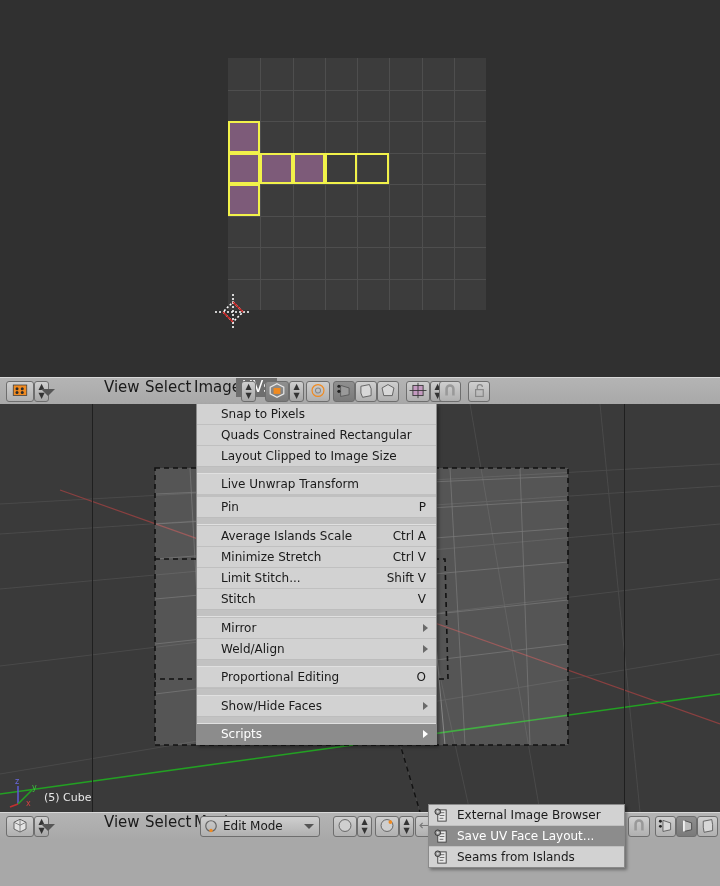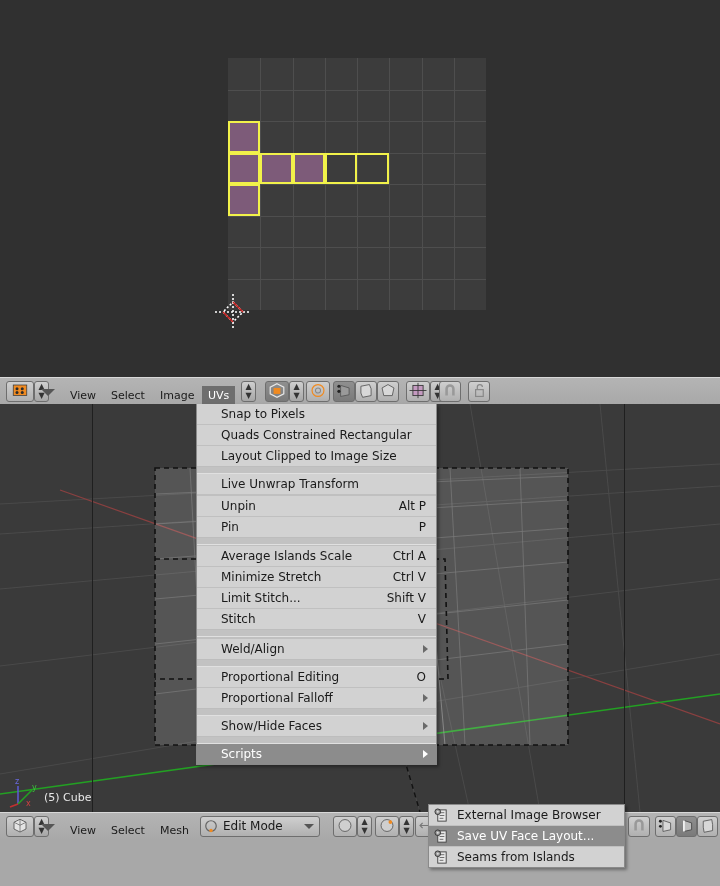--- a/index.html
+++ b/index.html
@@ -16,22 +16,22 @@
 
   .uv-face{position:absolute;background:#7d5b79;border:2px solid #f2f24a;box-sizing:border-box;}
   .uv-face.unsel{background:transparent;}
 
   #uv-cursor{position:absolute;left:215px;top:294px;width:36px;height:36px;}
 
   
   #uv-header{position:absolute;left:0;top:377px;width:720px;height:27px;
              background:linear-gradient(#b4b4b4,#a8a8a8);border-top:1px solid #d8d8d8;
              border-bottom:1px solid #787878;}
-  .hdr-menu{position:absolute;top:8px;height:19px;line-height:19px;color:#1a1a1a;
-            font-size:11px;padding:0 6px;}
+  .hdr-menu{position:absolute;top:0;height:19px;line-height:19px;color:#1a1a1a;
+            font-size:15px;padding:0 6px;margin-left:34px;}
   .hdr-menu.active{background:#6e6e6e;color:#fff;border-radius:0;}
 
   .btn{position:absolute;top:3px;height:21px;box-sizing:border-box;
        background:linear-gradient(#cfcfcf,#b0b0b0);border:1px solid #6e6e6e;border-radius:3px;}
   .btn.dark{background:linear-gradient(#8f8f8f,#7a7a7a);}
   .spin{position:absolute;top:3px;width:15px;height:21px;box-sizing:border-box;
         background:linear-gradient(#cfcfcf,#a6a6a6);border:1px solid #6e6e6e;border-radius:3px;
         color:#333;font-size:8px;text-align:center;line-height:9px;}
   .arrow-dn{position:absolute;width:0;height:0;border-left:7px solid transparent;
             border-right:7px solid transparent;border-top:7px solid #565656;}
@@ -310,40 +310,39 @@
 <div id="uvs-menu">
     <div class="mi"><span>Snap to Pixels</span></div>
     <div class="mline"></div>
     <div class="mi"><span>Quads Constrained Rectangular</span></div>
     <div class="mline"></div>
     <div class="mi"><span>Layout Clipped to Image Size</span></div>
     <div class="msep"></div>
     <div class="mi"><span>Live Unwrap Transform</span></div>
     <div class="mline"></div>
     <div class="mline"></div>
-    <div class="mi"><span>Unpin</span><span class="key">Alt P</span></div>
     <div class="mline"></div>
     <div class="mi"><span>Pin</span><span class="key">P</span></div>
     <div class="msep"></div>
     <div class="mline"></div>
     <div class="mi"><span>Average Islands Scale</span><span class="key">Ctrl A</span></div>
     <div class="mline"></div>
     <div class="mi"><span>Minimize Stretch</span><span class="key">Ctrl V</span></div>
     <div class="mline"></div>
     <div class="mi"><span>Limit Stitch...</span><span class="key">Shift V</span></div>
     <div class="mline"></div>
     <div class="mi"><span>Stitch</span><span class="key">V</span></div>
     <div class="msep"></div>
     <div class="mline"></div>
+    <div class="mi"><span>Mirror</span><span class="sub-arrow"></span></div>
     <div class="mline"></div>
     <div class="mi"><span>Weld/Align</span><span class="sub-arrow"></span></div>
     <div class="msep"></div>
     <div class="mi"><span>Proportional Editing</span><span class="key">O</span></div>
     <div class="mline"></div>
-    <div class="mi"><span>Proportional Falloff</span><span class="sub-arrow"></span></div>
     <div class="msep"></div>
     <div class="mi"><span>Show/Hide Faces</span><span class="sub-arrow"></span></div>
     <div class="msep"></div>
     <div class="mi sel"><span>Scripts</span><span class="sub-arrow" style="border-left-color: rgb(255, 255, 255);"></span></div>
   </div>
 
 <div id="scripts-sub">
     <div class="mi"><svg class="sicon" viewBox="0 0 16 16">
         <rect x="4" y="2" width="9" height="12" fill="#e8e8e8" stroke="#444"></rect>
         <line x1="6" y1="5" x2="11" y2="5" stroke="#666"></line>

